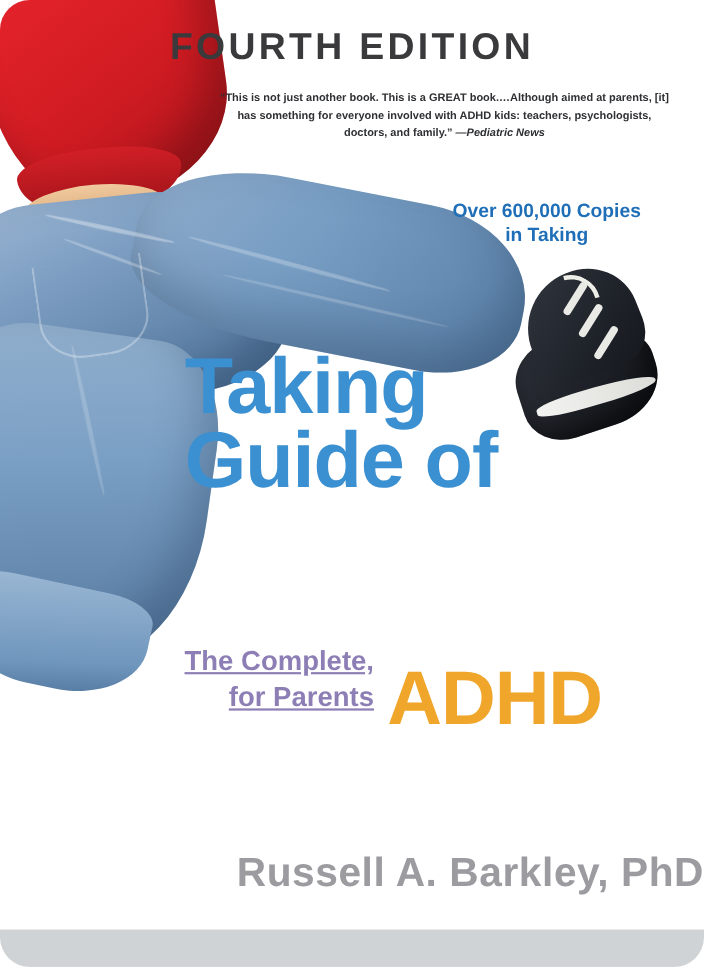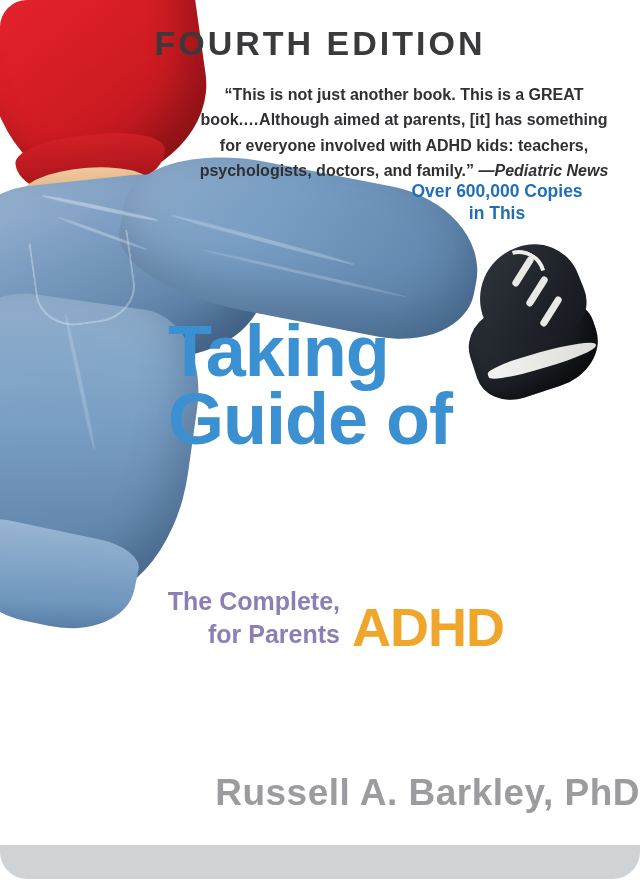--- a/index.html
+++ b/index.html
@@ -191,21 +191,21 @@
     color: #3a3a3c;
     font-family: "Liberation Sans", sans-serif;
   }
 
   .blurb {
     position: absolute;
     left: 198px;
     top: 82px;
     width: 412px;
     text-align: center;
-    font-size: 16px;
+    font-size: 10px;
     line-height: 1.58;
     font-weight: 700;
     color: #2f3033;
   }
   .blurb .src { font-style: italic; }
 
   .copies {
     position: absolute;
     left: 372px;
     top: 180px;
@@ -235,29 +235,30 @@
   .subtitle {
     position: absolute;
     left: 130px;
     top: 585px;
     width: 210px;
     text-align: right;
     color: #8d7fb5;
     font-size: 25px;
     font-weight: 700;
     line-height: 1.32;
+    text-decoration: underline;
   }
   .subtitle span { display: block; }
 
   .acronym {
     position: absolute;
     left: 352px;
     top: 600px;
     color: #f0a62b;
-    font-size: 54px;
+    font-size: 69px;
     font-weight: 700;
     letter-spacing: -1px;
     line-height: 1;
   }
 
   .author {
     position: absolute;
     left: 0; right: 0;
     top: 772px;
     text-align: right;
@@ -309,21 +310,21 @@
 
   <div class="edition">FOURTH EDITION</div>
 
   <div class="blurb">
     <span>“This is not just another book. This is a GREAT book.…Although aimed at parents, [it] has something for everyone involved with ADHD kids: teachers, psychologists, doctors, and family.”</span>
     <span class="src">—Pediatric News</span>
   </div>
 
   <div class="copies">
     <div>Over 600,000 Copies</div>
-    <div>in This</div>
+    <div>in Taking</div>
   </div>
 
   <div class="title">
     <span class="l1">Taking</span>
     <span class="l2">Guide of</span>
   </div>
 
   <div class="subtitle">
     <span>The Complete,</span>
     <span>for Parents</span>

